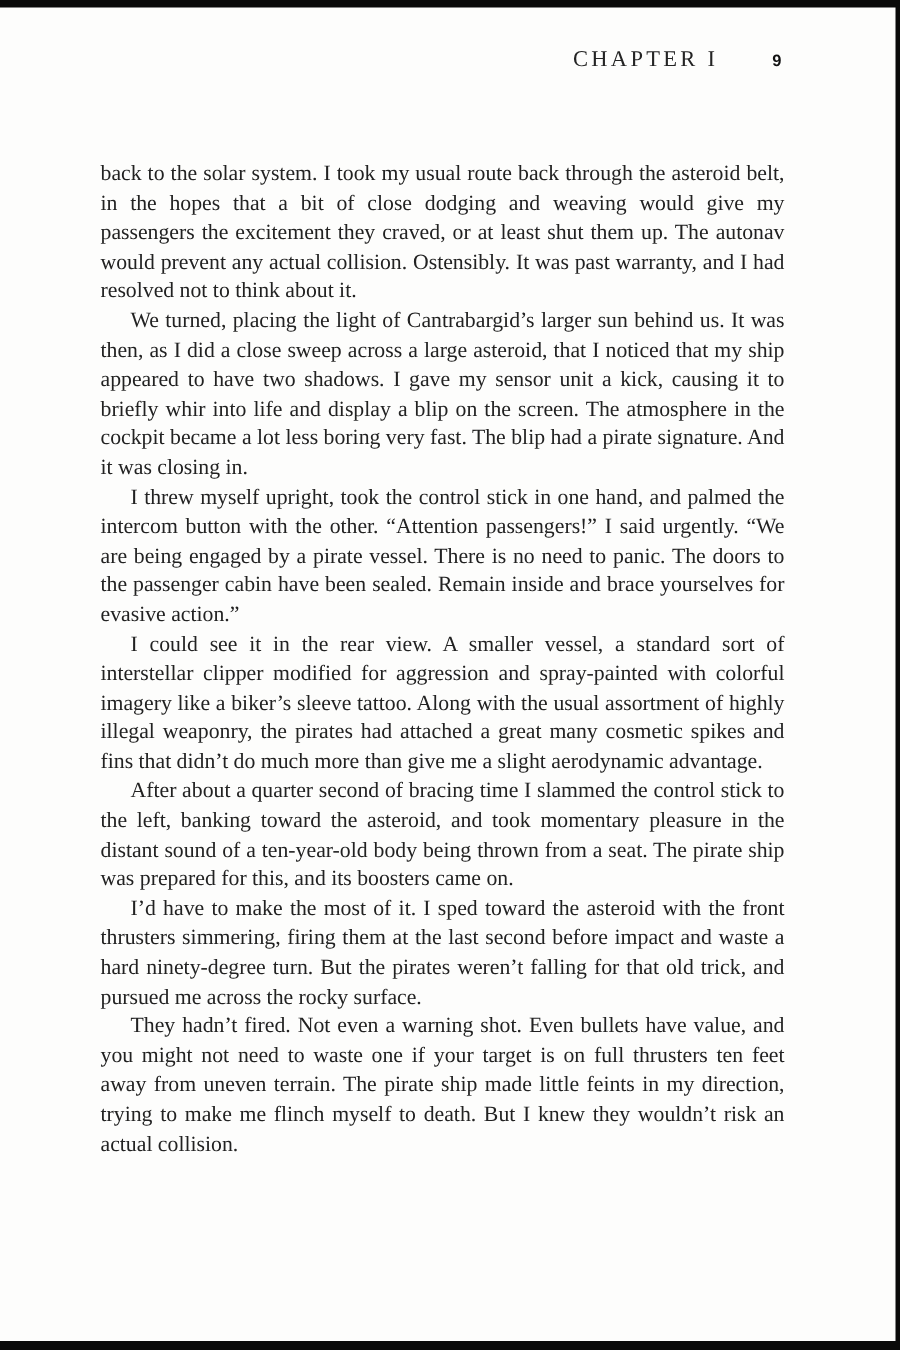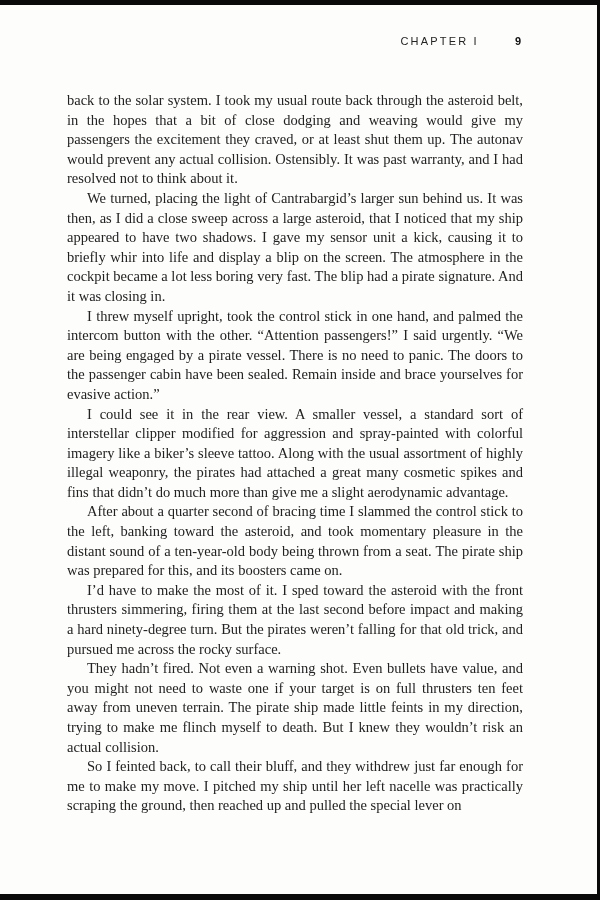--- a/index.html
+++ b/index.html
@@ -36,35 +36,36 @@
   .running-head {
     position: absolute;
     top: 31px;
     left: 0;
     right: 79px;
     text-align: right;
     font-family: "Liberation Sans", "DejaVu Sans", sans-serif;
     white-space: nowrap;
   }
   .chapter-label {
-    font-size: 11px;
+    font-size: 15px;
     letter-spacing: 2.2px;
     font-weight: 500;
     color: #242424;
+    font-family: Liberation Serif, serif;
   }
   .folio {
     display: inline-block;
     margin-left: 36px;
     font-size: 11px;
     font-weight: bold;
     color: #111;
   }
   .body-text {
     position: absolute;
-    top: 91px;
+    top: 107px;
     left: 67px;
     width: 456px;
     font-size: 14.5px;
     line-height: 19.6px;
     color: #222;
     text-align: justify;
   }
   .body-text p {
     margin: 0;
     padding: 0;
@@ -86,18 +87,17 @@
   <div class="running-head">
     <span class="chapter-label">CHAPTER I</span><span class="folio">9</span>
   </div>
 
   <div class="body-text">
     <p class="continuation">back to the solar system. I took my usual route back through the asteroid belt, in the hopes that a bit of close dodging and weaving would give my passengers the excitement they craved, or at least shut them up. The autonav would prevent any actual collision. Ostensibly. It was past warranty, and I had resolved not to think about it.</p>
     <p>We turned, placing the light of Cantrabargid’s larger sun behind us. It was then, as I did a close sweep across a large asteroid, that I noticed that my ship appeared to have two shadows. I gave my sensor unit a kick, causing it to briefly whir into life and display a blip on the screen. The atmosphere in the cockpit became a lot less boring very fast. The blip had a pirate signature. And it was closing in.</p>
     <p>I threw myself upright, took the control stick in one hand, and palmed the intercom button with the other. “Attention passengers!” I said urgently. “We are being engaged by a pirate vessel. There is no need to panic. The doors to the passenger cabin have been sealed. Remain inside and brace yourselves for evasive action.”</p>
     <p>I could see it in the rear view. A smaller vessel, a standard sort of interstellar clipper modified for aggression and spray-painted with colorful imagery like a biker’s sleeve tattoo. Along with the usual assortment of highly illegal weaponry, the pirates had attached a great many cosmetic spikes and fins that didn’t do much more than give me a slight aerodynamic advantage.</p>
     <p>After about a quarter second of bracing time I slammed the control stick to the left, banking toward the asteroid, and took momentary pleasure in the distant sound of a ten-year-old body being thrown from a seat. The pirate ship was prepared for this, and its boosters came on.</p>
-    <p>I’d have to make the most of it. I sped toward the asteroid with the front thrusters simmering, firing them at the last second before impact and making a hard ninety-degree turn. But the pirates weren’t falling for that old trick, and pursued me across the rocky surface.</p>
+    <p>I’d have to make the most of it. I sped toward the asteroid with the front thrusters simmering, firing them at the last second before impact and waste a hard ninety-degree turn. But the pirates weren’t falling for that old trick, and pursued me across the rocky surface.</p>
     <p>They hadn’t fired. Not even a warning shot. Even bullets have value, and you might not need to waste one if your target is on full thrusters ten feet away from uneven terrain. The pirate ship made little feints in my direction, trying to make me flinch myself to death. But I knew they wouldn’t risk an actual collision.</p>
-    <p>So I feinted back, to call their bluff, and they withdrew just far enough for me to make my move. I pitched my ship until her left nacelle was practically scraping the ground, then reached up and pulled the special lever on</p>
   </div>
 
 </div>
 
 </body></html>

